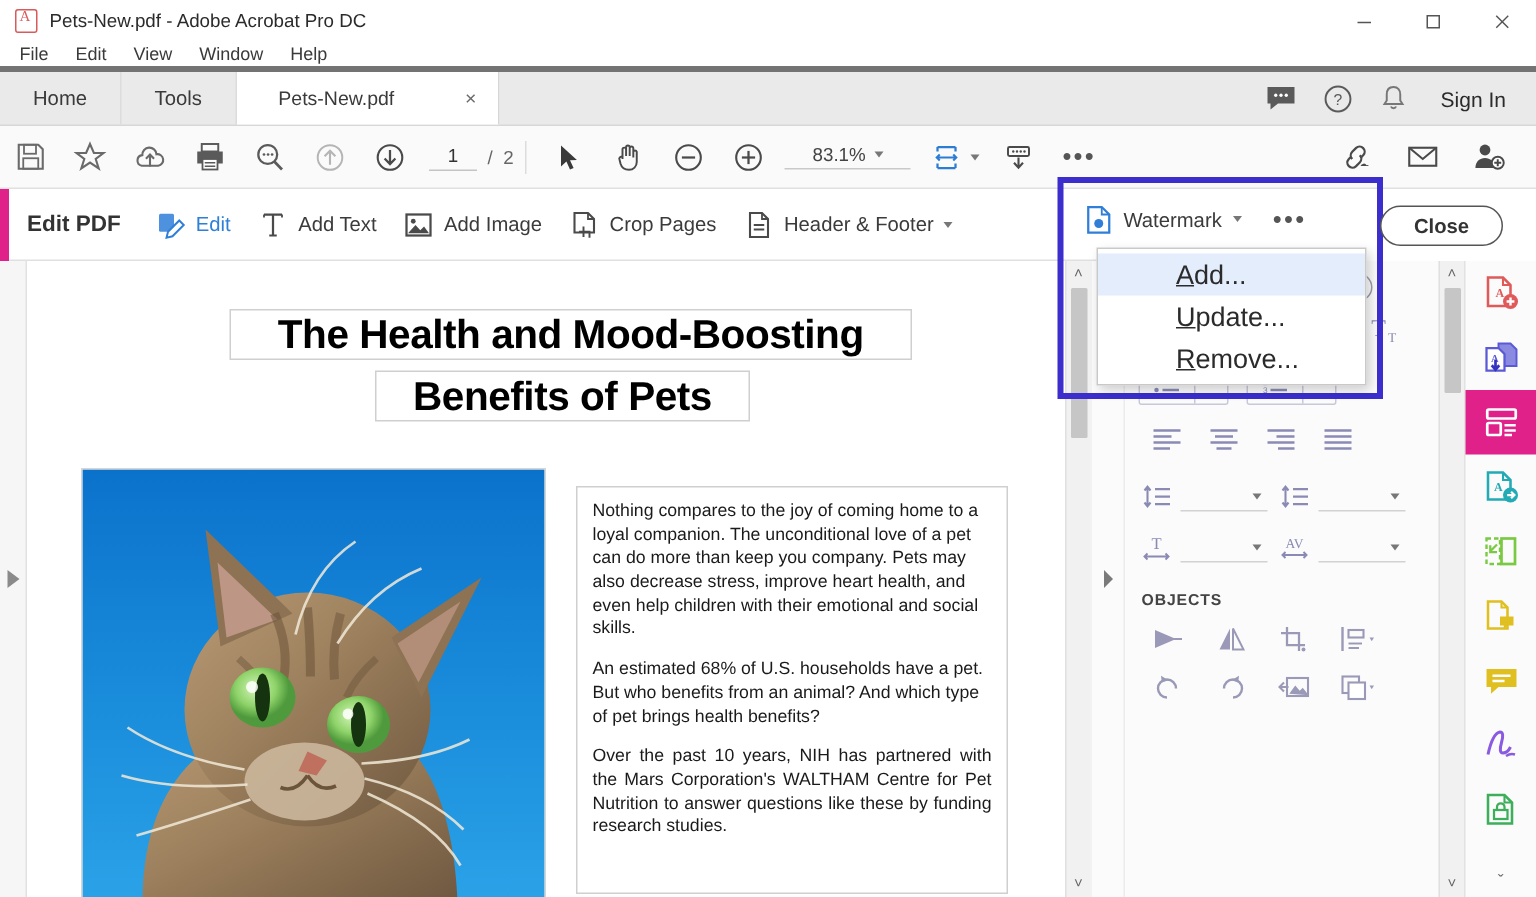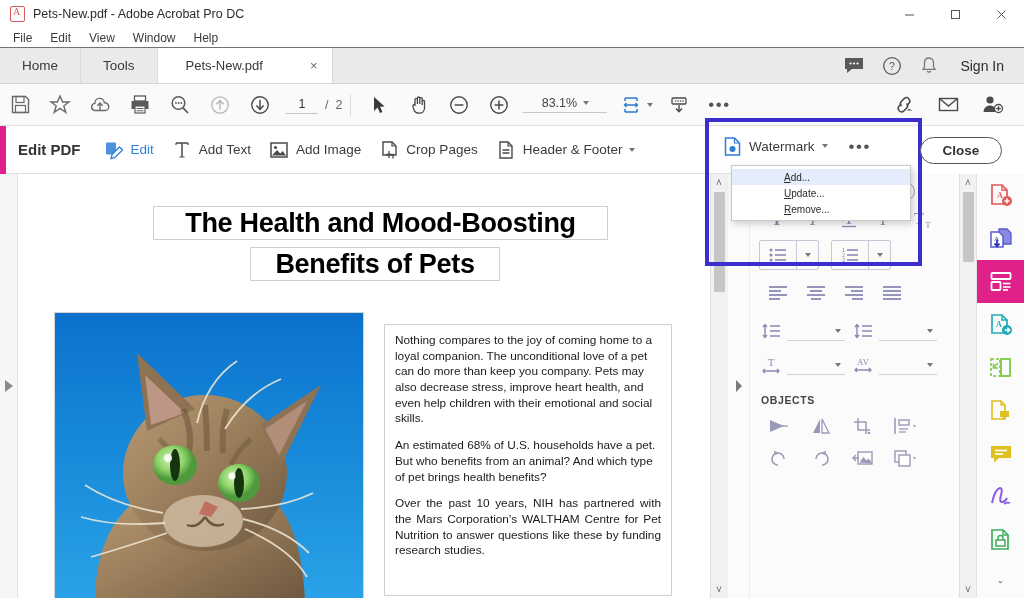--- a/index.html
+++ b/index.html
@@ -33,21 +33,21 @@
   }
   .win-btn {
     width: 46px; height: 28px; display: flex; align-items: center; justify-content: center;
     color: #666; font-size: 12px;
   }
 
   
   .menubar {
     position: absolute; top: 28px; left: 0; width: 1024px; height: 20px;
     display: flex; align-items: center; background: #fff;
-    border-bottom: 1px solid #737373;
+    border-bottom: 4px solid #737373;
   }
   .menu-item {
     font-size: 12px; color: #3a3a3a; padding: 1px 9px; cursor: default;
   }
   .menu-item:first-child { margin-left: 4px; }
 
   
   .tabstrip {
     position: absolute; top: 48px; left: 0; width: 1024px; height: 36px;
     background: #eaeaea; display: flex; align-items: stretch;
@@ -127,22 +127,22 @@
     gap: 7px; font-size: 13.5px; color: #3b3b3b; z-index: 42;
   }
   .wm-dots { margin-left: 14px; font-size: 17px; letter-spacing: 1.5px; color: #555; line-height: 1; }
 
   .wm-menu {
     position: absolute; left: 731px; top: 165px; width: 180px;
     background: #ffffff; border: 1px solid #c9c9c9;
     box-shadow: 2px 3px 7px rgba(0,0,0,0.18); z-index: 45; padding: 3px 0;
   }
   .wm-menu-item {
-    height: 16px; display: flex; align-items: center;
-    padding-left: 52px; font-size: 10px; color: #2b2b2b;
+    height: 28px; display: flex; align-items: center;
+    padding-left: 52px; font-size: 18px; color: #2b2b2b;
   }
   .wm-menu-item.hl { background: #e3edfb; }
   .wm-menu-item u { text-decoration: underline; }
 
   .close-btn {
     position: absolute; right: 22px; top: 137px; width: 82px; height: 27px;
     border: 1.5px solid #555; border-radius: 14px; background: #fff;
     display: flex; align-items: center; justify-content: center;
     font-size: 13.5px; font-weight: bold; color: #333; z-index: 44;
   }

